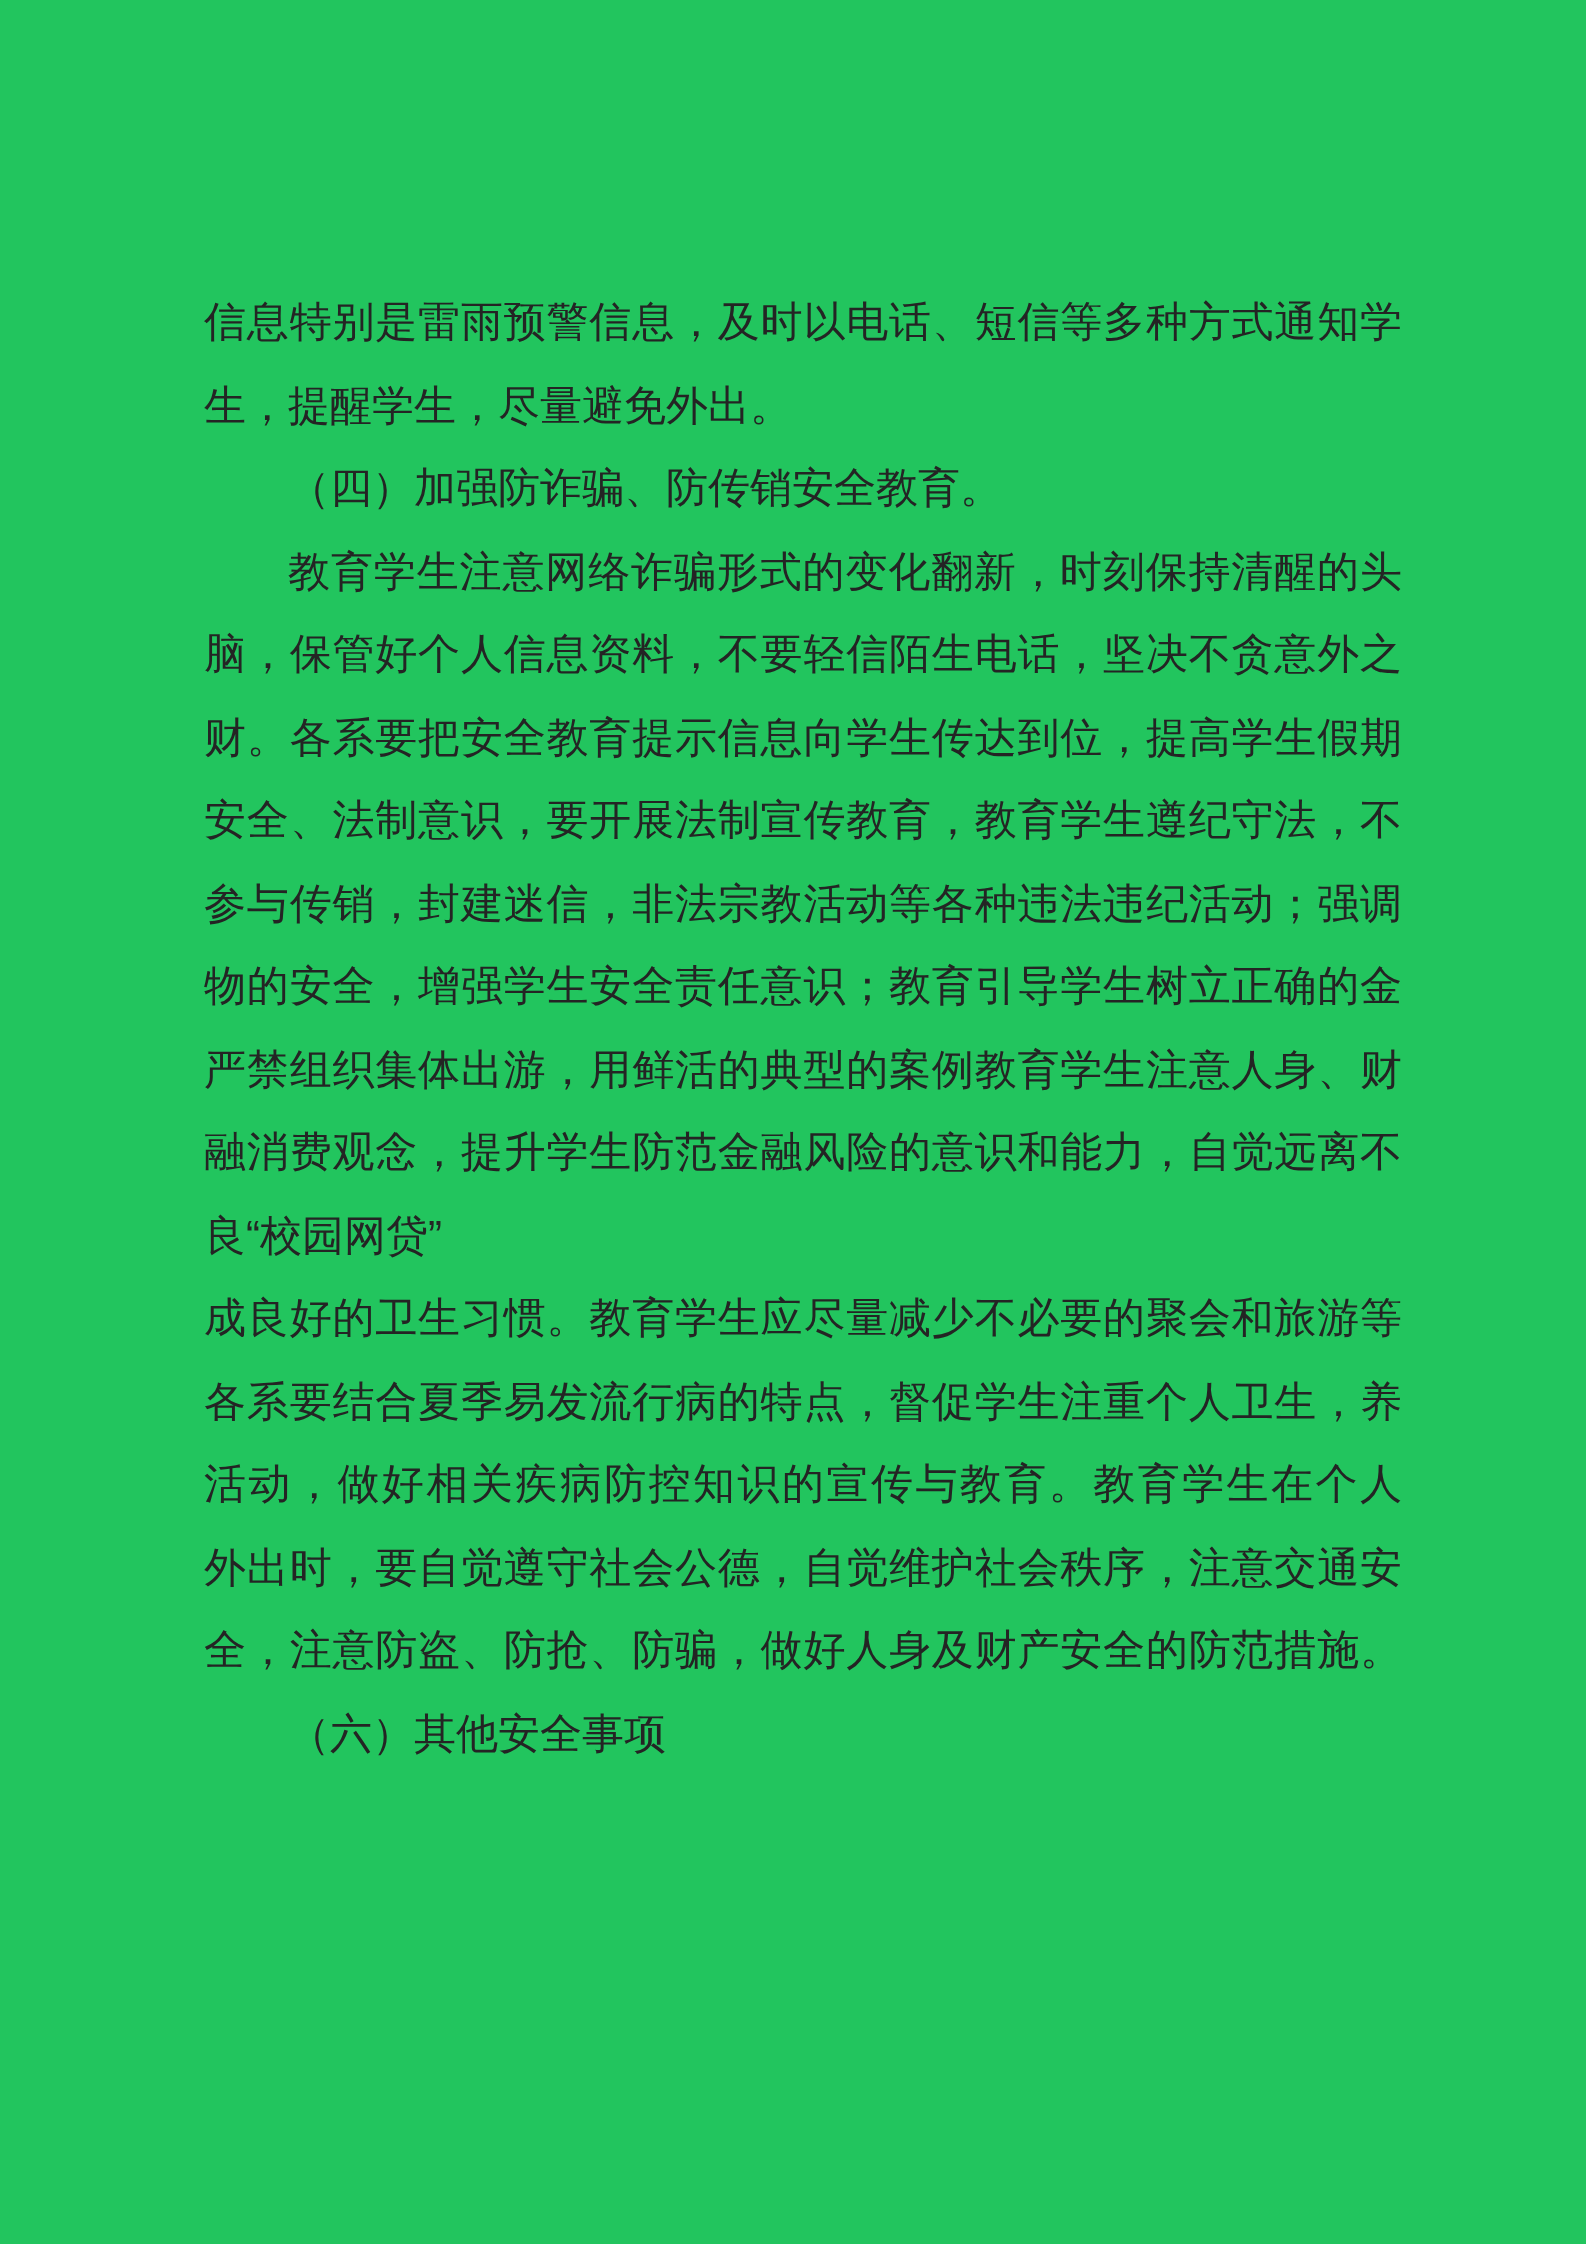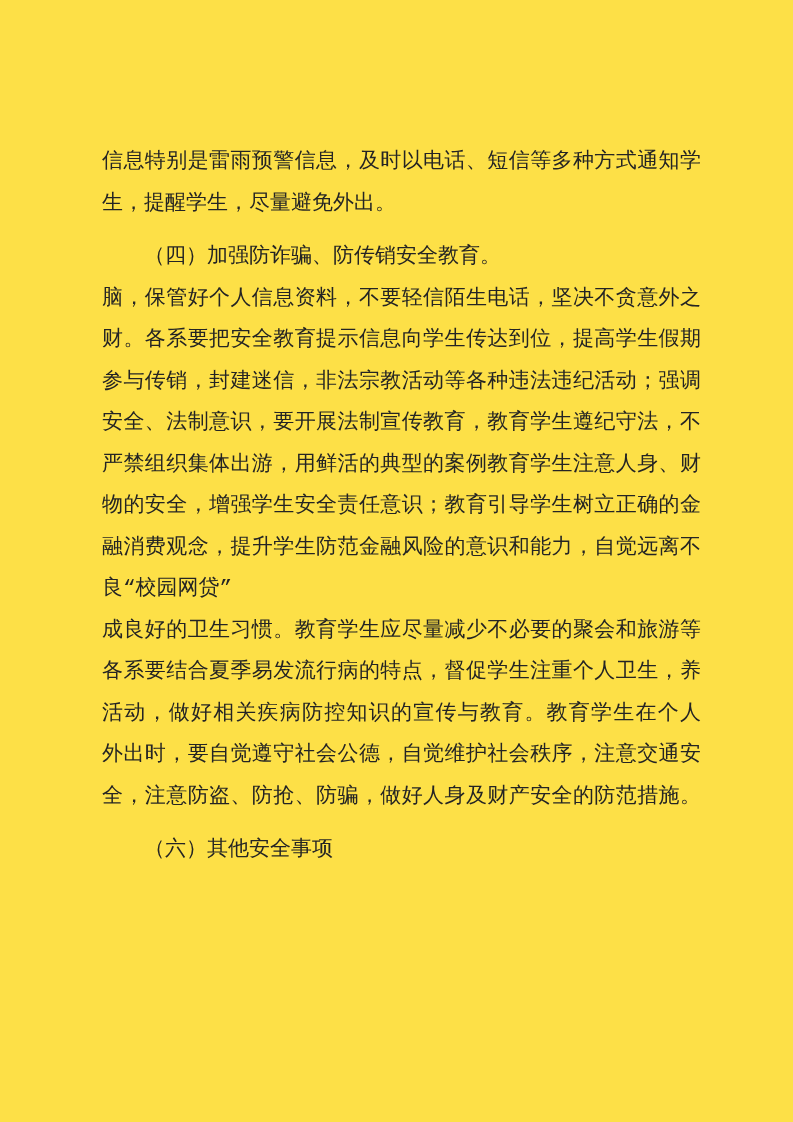--- a/index.html
+++ b/index.html
@@ -4,23 +4,23 @@
 <style>
   html, body {
     margin: 0;
     padding: 0;
     background: #ffffff;
   }
   .page {
     position: relative;
     width: 793px;
     height: 1122px;
-    background: #fde047;
+    background: #22c55e;
     overflow: hidden;
-    font-family: Liberation Mono, monospace;
+    font-family: Liberation Sans, sans-serif;
   }
   .text-block {
     position: absolute;
     left: 102px;
     top: 141px;
     width: 599px;
   }
   .doc-line {
     font-size: 21px;
     line-height: 41.5px;
@@ -33,38 +33,38 @@
   }
   .doc-line.align-left {
     text-align: left;
     text-align-last: left;
   }
   .doc-line.indent-2 {
     text-indent: 42px;
   }
   .doc-line.heading {
     font-weight: normal; 
-    margin-top: 12px;
   }
 </style>
 </head>
 <body>
 
 <div class="page">
   <div class="text-block">
 
   <div class="doc-line">信息特别是雷雨预警信息，及时以电话、短信等多种方式通知学</div>
       <div class="doc-line align-left">生，提醒学生，尽量避免外出。</div>
       <div class="doc-line align-left indent-2 heading">（四）加强防诈骗、防传销安全教育。</div>
+      <div class="doc-line indent-2">教育学生注意网络诈骗形式的变化翻新，时刻保持清醒的头</div>
       <div class="doc-line">脑，保管好个人信息资料，不要轻信陌生电话，坚决不贪意外之</div>
       <div class="doc-line">财。各系要把安全教育提示信息向学生传达到位，提高学生假期</div>
+      <div class="doc-line">安全、法制意识，要开展法制宣传教育，教育学生遵纪守法，不</div>
       <div class="doc-line">参与传销，封建迷信，非法宗教活动等各种违法违纪活动；强调</div>
-      <div class="doc-line">安全、法制意识，要开展法制宣传教育，教育学生遵纪守法，不</div>
+      <div class="doc-line">物的安全，增强学生安全责任意识；教育引导学生树立正确的金</div>
       <div class="doc-line">严禁组织集体出游，用鲜活的典型的案例教育学生注意人身、财</div>
-      <div class="doc-line">物的安全，增强学生安全责任意识；教育引导学生树立正确的金</div>
       <div class="doc-line">融消费观念，提升学生防范金融风险的意识和能力，自觉远离不</div>
       <div class="doc-line align-left">良“校园网贷”</div>
       <div class="doc-line">成良好的卫生习惯。教育学生应尽量减少不必要的聚会和旅游等</div>
       <div class="doc-line">各系要结合夏季易发流行病的特点，督促学生注重个人卫生，养</div>
       <div class="doc-line">活动，做好相关疾病防控知识的宣传与教育。教育学生在个人</div>
       <div class="doc-line">外出时，要自觉遵守社会公德，自觉维护社会秩序，注意交通安</div>
       <div class="doc-line">全，注意防盗、防抢、防骗，做好人身及财产安全的防范措施。</div>
       <div class="doc-line align-left indent-2 heading">（六）其他安全事项</div>
     </div>
 </div>

